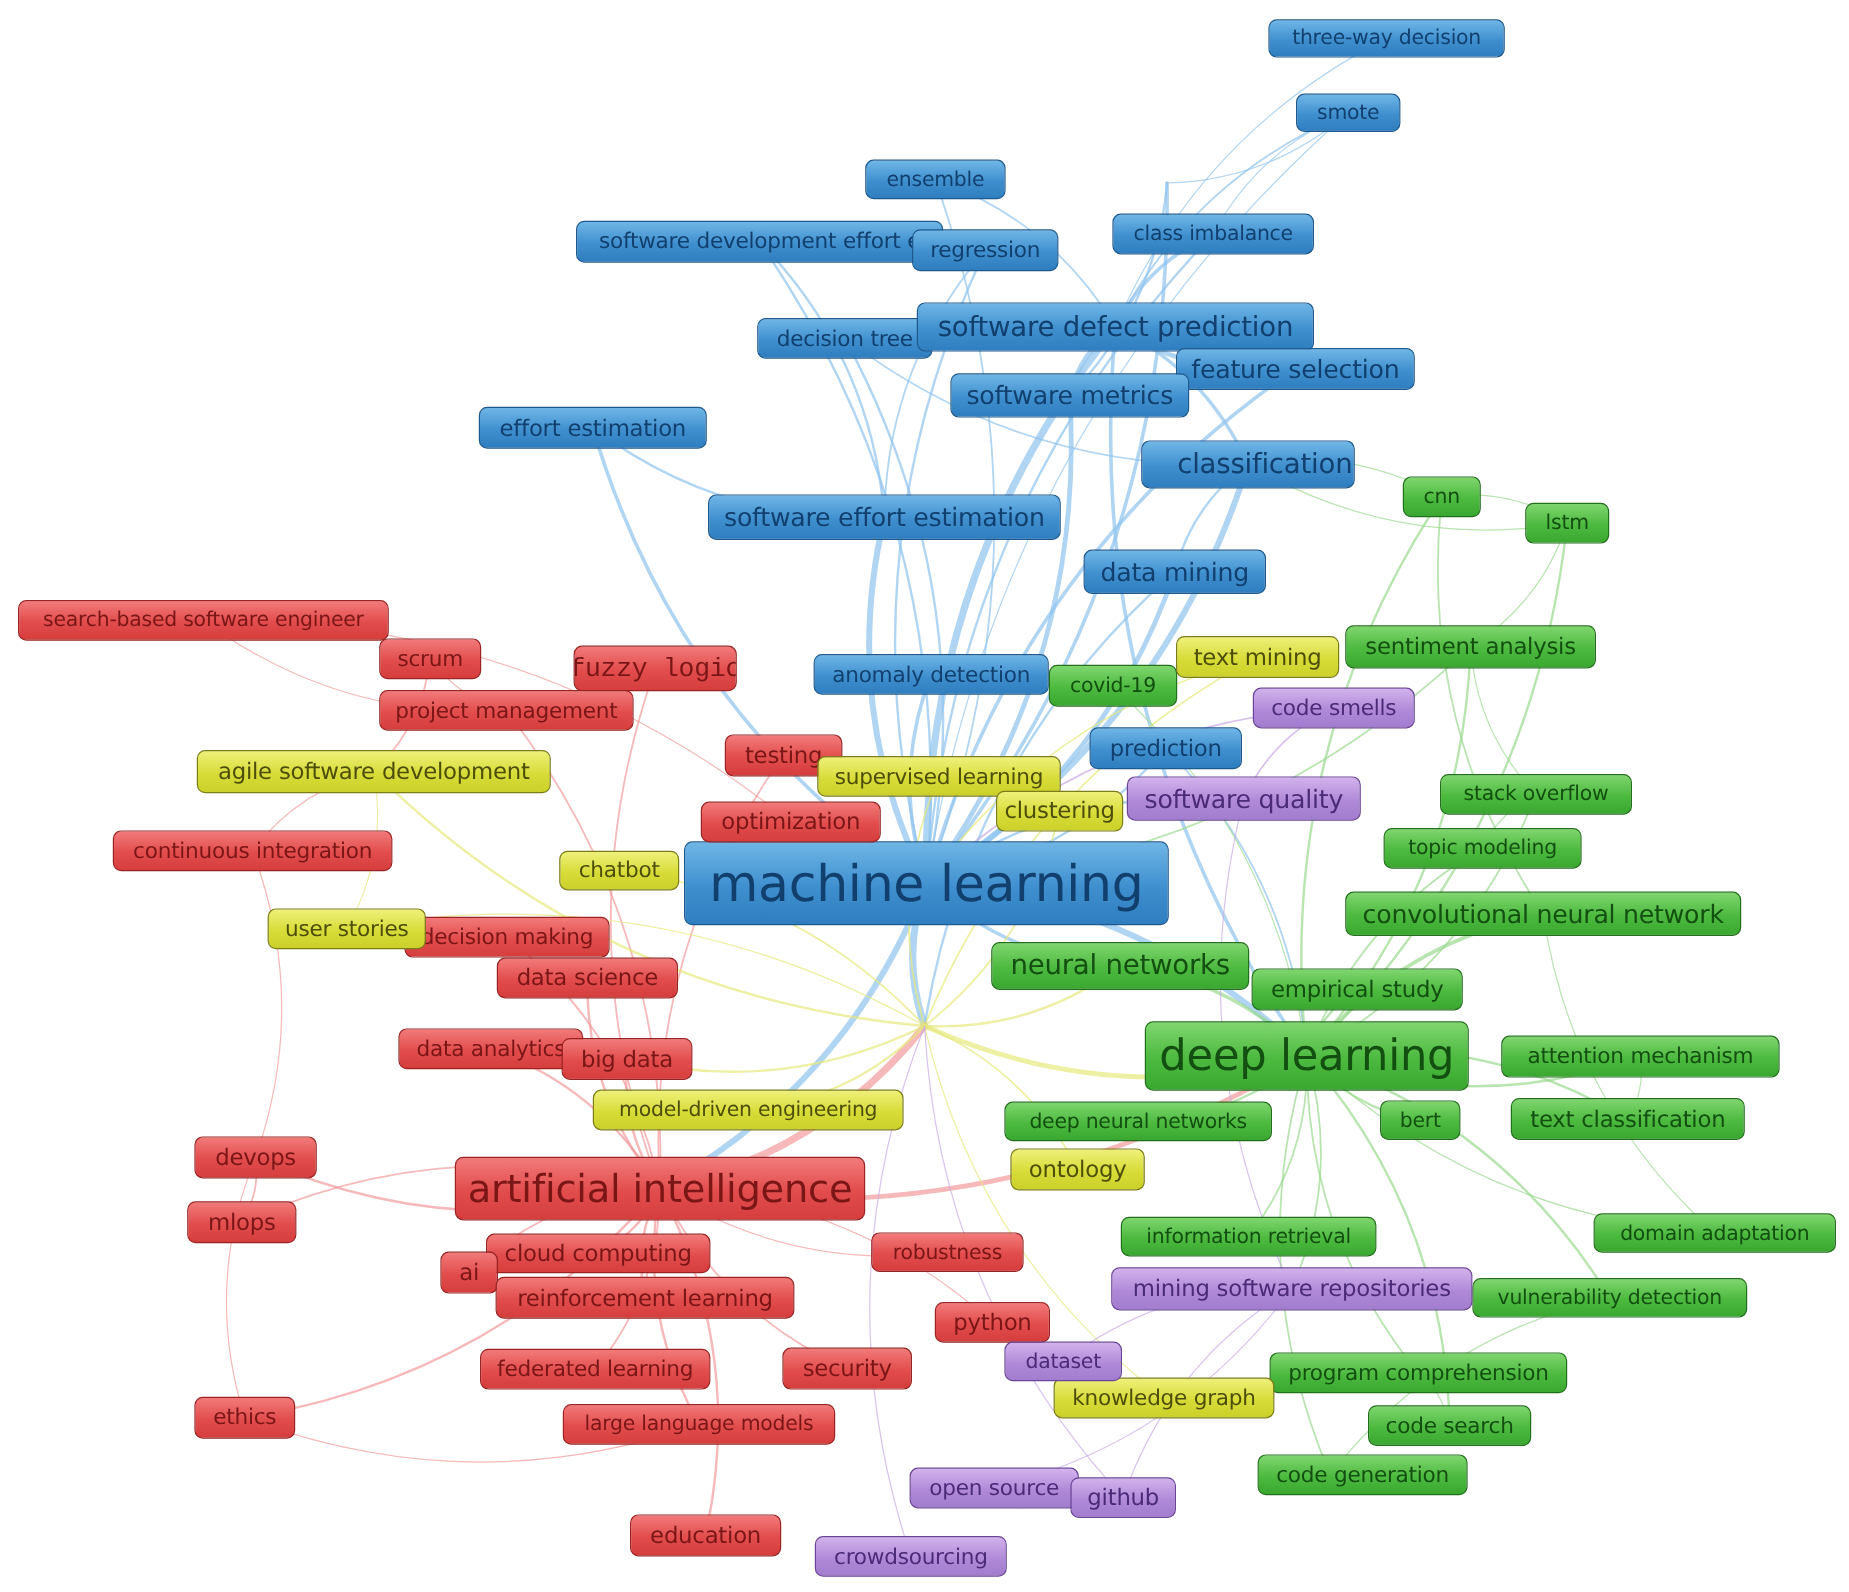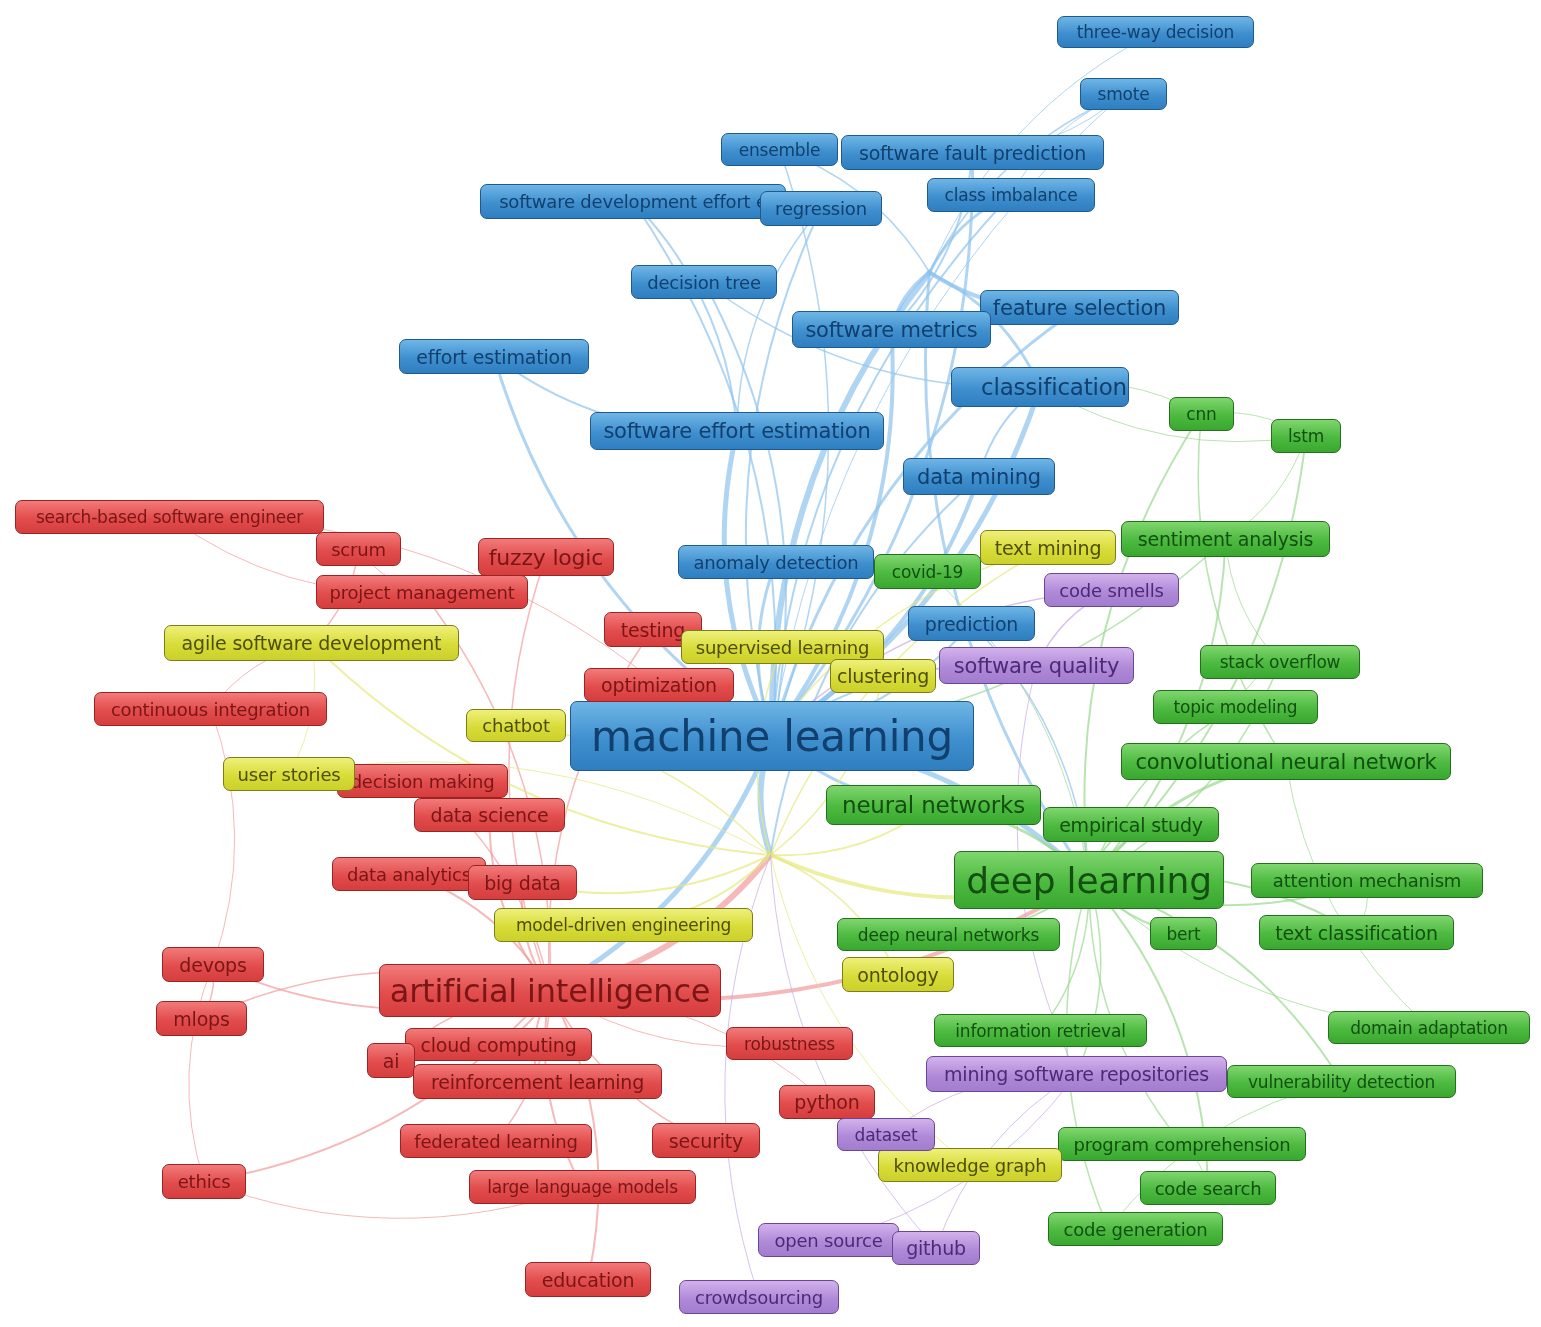--- a/index.html
+++ b/index.html
@@ -155,35 +155,35 @@
   <div id="nodes">
       <div class="node c-blue" style="left: 1057px; top: 16px; width: 197px; height: 32px; font-size: 17px;">
     <span class="node-label">three-way decision</span>
   </div>
       <div class="node c-blue" style="left: 1080px; top: 78px; width: 87px; height: 32px; font-size: 17px;">
     <span class="node-label">smote</span>
   </div>
       <div class="node c-blue" style="left: 721px; top: 133px; width: 117px; height: 33px; font-size: 17px;">
     <span class="node-label">ensemble</span>
   </div>
-      <div class="node c-blue" style="left: 841px; top: 135px; width: 263px; height: 35px; font-size: 19px;">
-    <span class="node-label">software fault prediction</span>
-  </div>
       <div class="node c-blue" style="left: 927px; top: 178px; width: 168px; height: 34px; font-size: 17px;">
     <span class="node-label">class imbalance</span>
   </div>
       <div class="node c-blue" style="left: 480px; top: 184px; width: 306px; height: 35px; font-size: 18px;">
     <span class="node-label">software development effort e</span>
   </div>
       <div class="node c-blue" style="left: 760px; top: 191px; width: 122px; height: 35px; font-size: 18px;">
     <span class="node-label">regression</span>
   </div>
       <div class="node c-blue" style="left: 631px; top: 265px; width: 146px; height: 34px; font-size: 18px;">
     <span class="node-label">decision tree</span>
   </div>
+      <div class="node c-blue" style="left: 764px; top: 252px; width: 331px; height: 41px; font-size: 23px;">
+    <span class="node-label">software defect prediction</span>
+  </div>
       <div class="node c-blue" style="left: 980px; top: 290px; width: 199px; height: 35px; font-size: 21px;">
     <span class="node-label">feature selection</span>
   </div>
       <div class="node c-blue" style="left: 792px; top: 311px; width: 199px; height: 37px; font-size: 21px;">
     <span class="node-label">software metrics</span>
   </div>
       <div class="node c-blue" style="left: 399px; top: 339px; width: 190px; height: 35px; font-size: 19px;">
     <span class="node-label">effort estimation</span>
   </div>
       <div class="node c-blue" style="left: 951px; top: 367px; width: 178px; height: 40px; font-size: 23px; padding-left: 36px;">
@@ -203,21 +203,21 @@
   </div>
       <div class="node c-blue" style="left: 570px; top: 701px; width: 404px; height: 70px; font-size: 42px;">
     <span class="node-label">machine learning</span>
   </div>
       <div class="node c-red" style="left: 15px; top: 500px; width: 309px; height: 34px; font-size: 17px;">
     <span class="node-label">search-based software engineer</span>
   </div>
       <div class="node c-red" style="left: 316px; top: 532px; width: 85px; height: 34px; font-size: 18px;">
     <span class="node-label">scrum</span>
   </div>
-      <div class="node c-red" style="left: 478px; top: 538px; width: 136px; height: 38px; font-size: 22px;">
+      <div class="node c-red" style="left: 478px; top: 538px; width: 136px; height: 38px; font-size: 22px; font-family: Liberation Mono, monospace;">
     <span class="node-label">fuzzy logic</span>
   </div>
       <div class="node c-red" style="left: 316px; top: 575px; width: 212px; height: 34px; font-size: 18px; text-align: center;">
     <span class="node-label">project management</span>
   </div>
       <div class="node c-red" style="left: 604px; top: 612px; width: 98px; height: 35px; font-size: 19px;">
     <span class="node-label">testing</span>
   </div>
       <div class="node c-red" style="left: 584px; top: 668px; width: 150px; height: 34px; font-size: 19px;">
     <span class="node-label">optimization</span>

